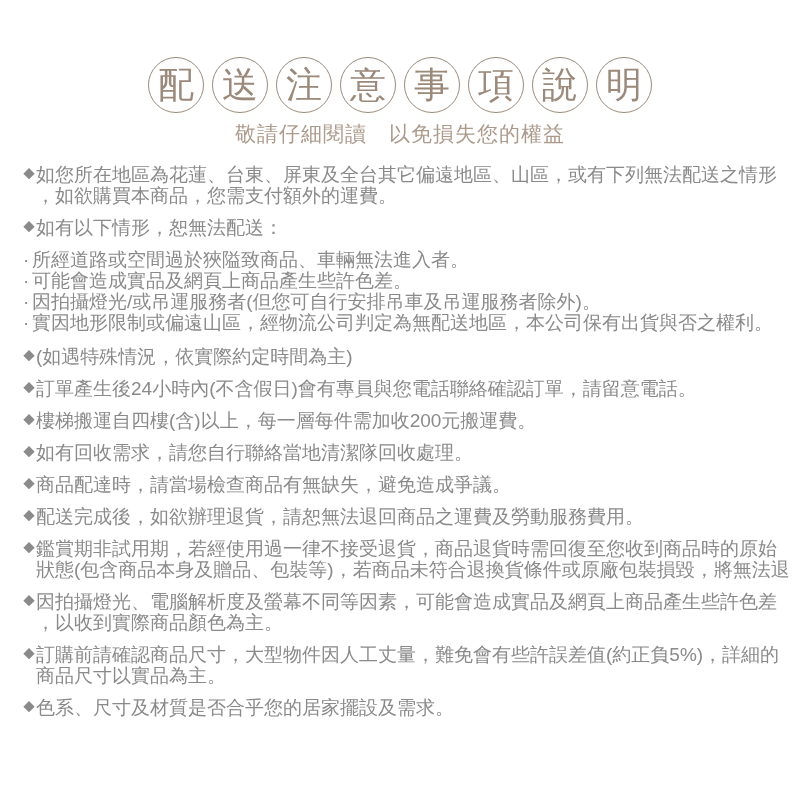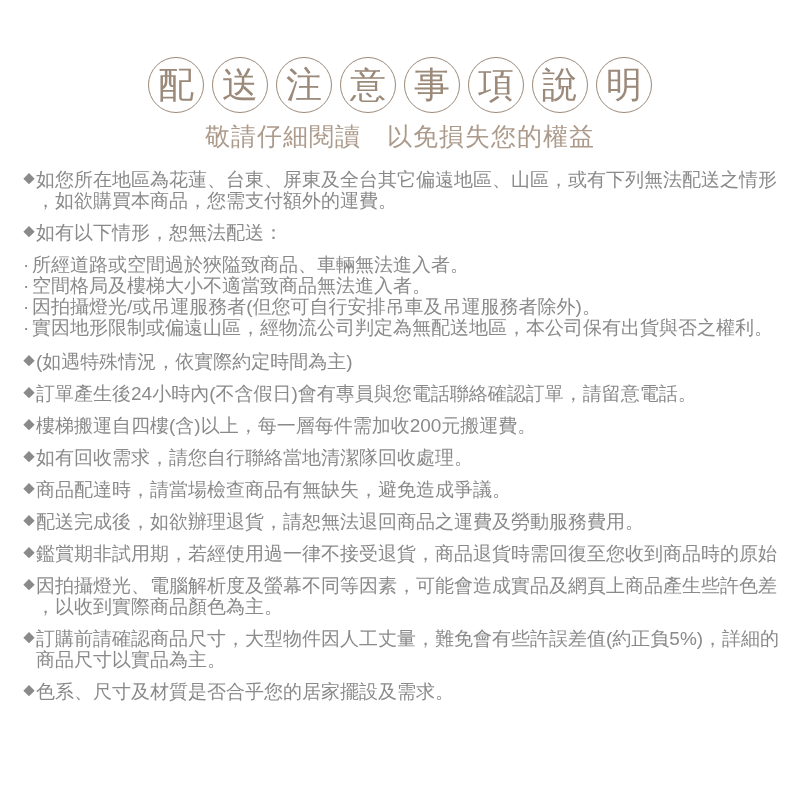--- a/index.html
+++ b/index.html
@@ -34,21 +34,21 @@
     color: #9b8979;
     font-size: 36px;
     font-weight: 400;
     line-height: 1;
     box-sizing: content-box;
   }
   .subtitle {
     margin-top: 7px;
     text-align: center;
     color: #ac9a8b;
-    font-size: 25px;
+    font-size: 21px;
     letter-spacing: 1px;
     font-weight: 400;
   }
   
   .notices {
     margin: 16px 8px 0 23px;
     color: #8a8a8a;
     font-size: 19px;
     line-height: 21px;
     font-weight: 400;
@@ -123,21 +123,21 @@
     <div class="sub-group">
       <div class="notice sub">
         <span class="mk">·</span>
         <div class="txt">
           <div class="line">所經道路或空間過於狹隘致商品、車輛無法進入者。</div>
         </div>
       </div>
       <div class="notice sub">
         <span class="mk">·</span>
         <div class="txt">
-          <div class="line">空間格局及樓梯大小不適當致商品無法進入者。</div>
+          <div class="line">可能會造成實品及網頁上商品產生些許色差。</div>
         </div>
       </div>
       <div class="notice sub">
         <span class="mk">·</span>
         <div class="txt">
           <div class="line">因拍攝燈光/或吊運服務者(但您可自行安排吊車及吊運服務者除外)。</div>
         </div>
       </div>
       <div class="notice sub">
         <span class="mk">·</span>
@@ -186,20 +186,21 @@
       <span class="mk">◆</span>
       <div class="txt">
         <div class="line">配送完成後，如欲辦理退貨，請恕無法退回商品之運費及勞動服務費用。</div>
       </div>
     </div>
 
     <div class="notice">
       <span class="mk">◆</span>
       <div class="txt">
         <div class="line">鑑賞期非試用期，若經使用過一律不接受退貨，商品退貨時需回復至您收到商品時的原始</div>
+        <div class="line">狀態(包含商品本身及贈品、包裝等)，若商品未符合退換貨條件或原廠包裝損毀，將無法退</div>
       </div>
     </div>
 
     <div class="notice">
       <span class="mk">◆</span>
       <div class="txt">
         <div class="line">因拍攝燈光、電腦解析度及螢幕不同等因素，可能會造成實品及網頁上商品產生些許色差</div>
         <div class="line">，以收到實際商品顏色為主。</div>
       </div>
     </div>

